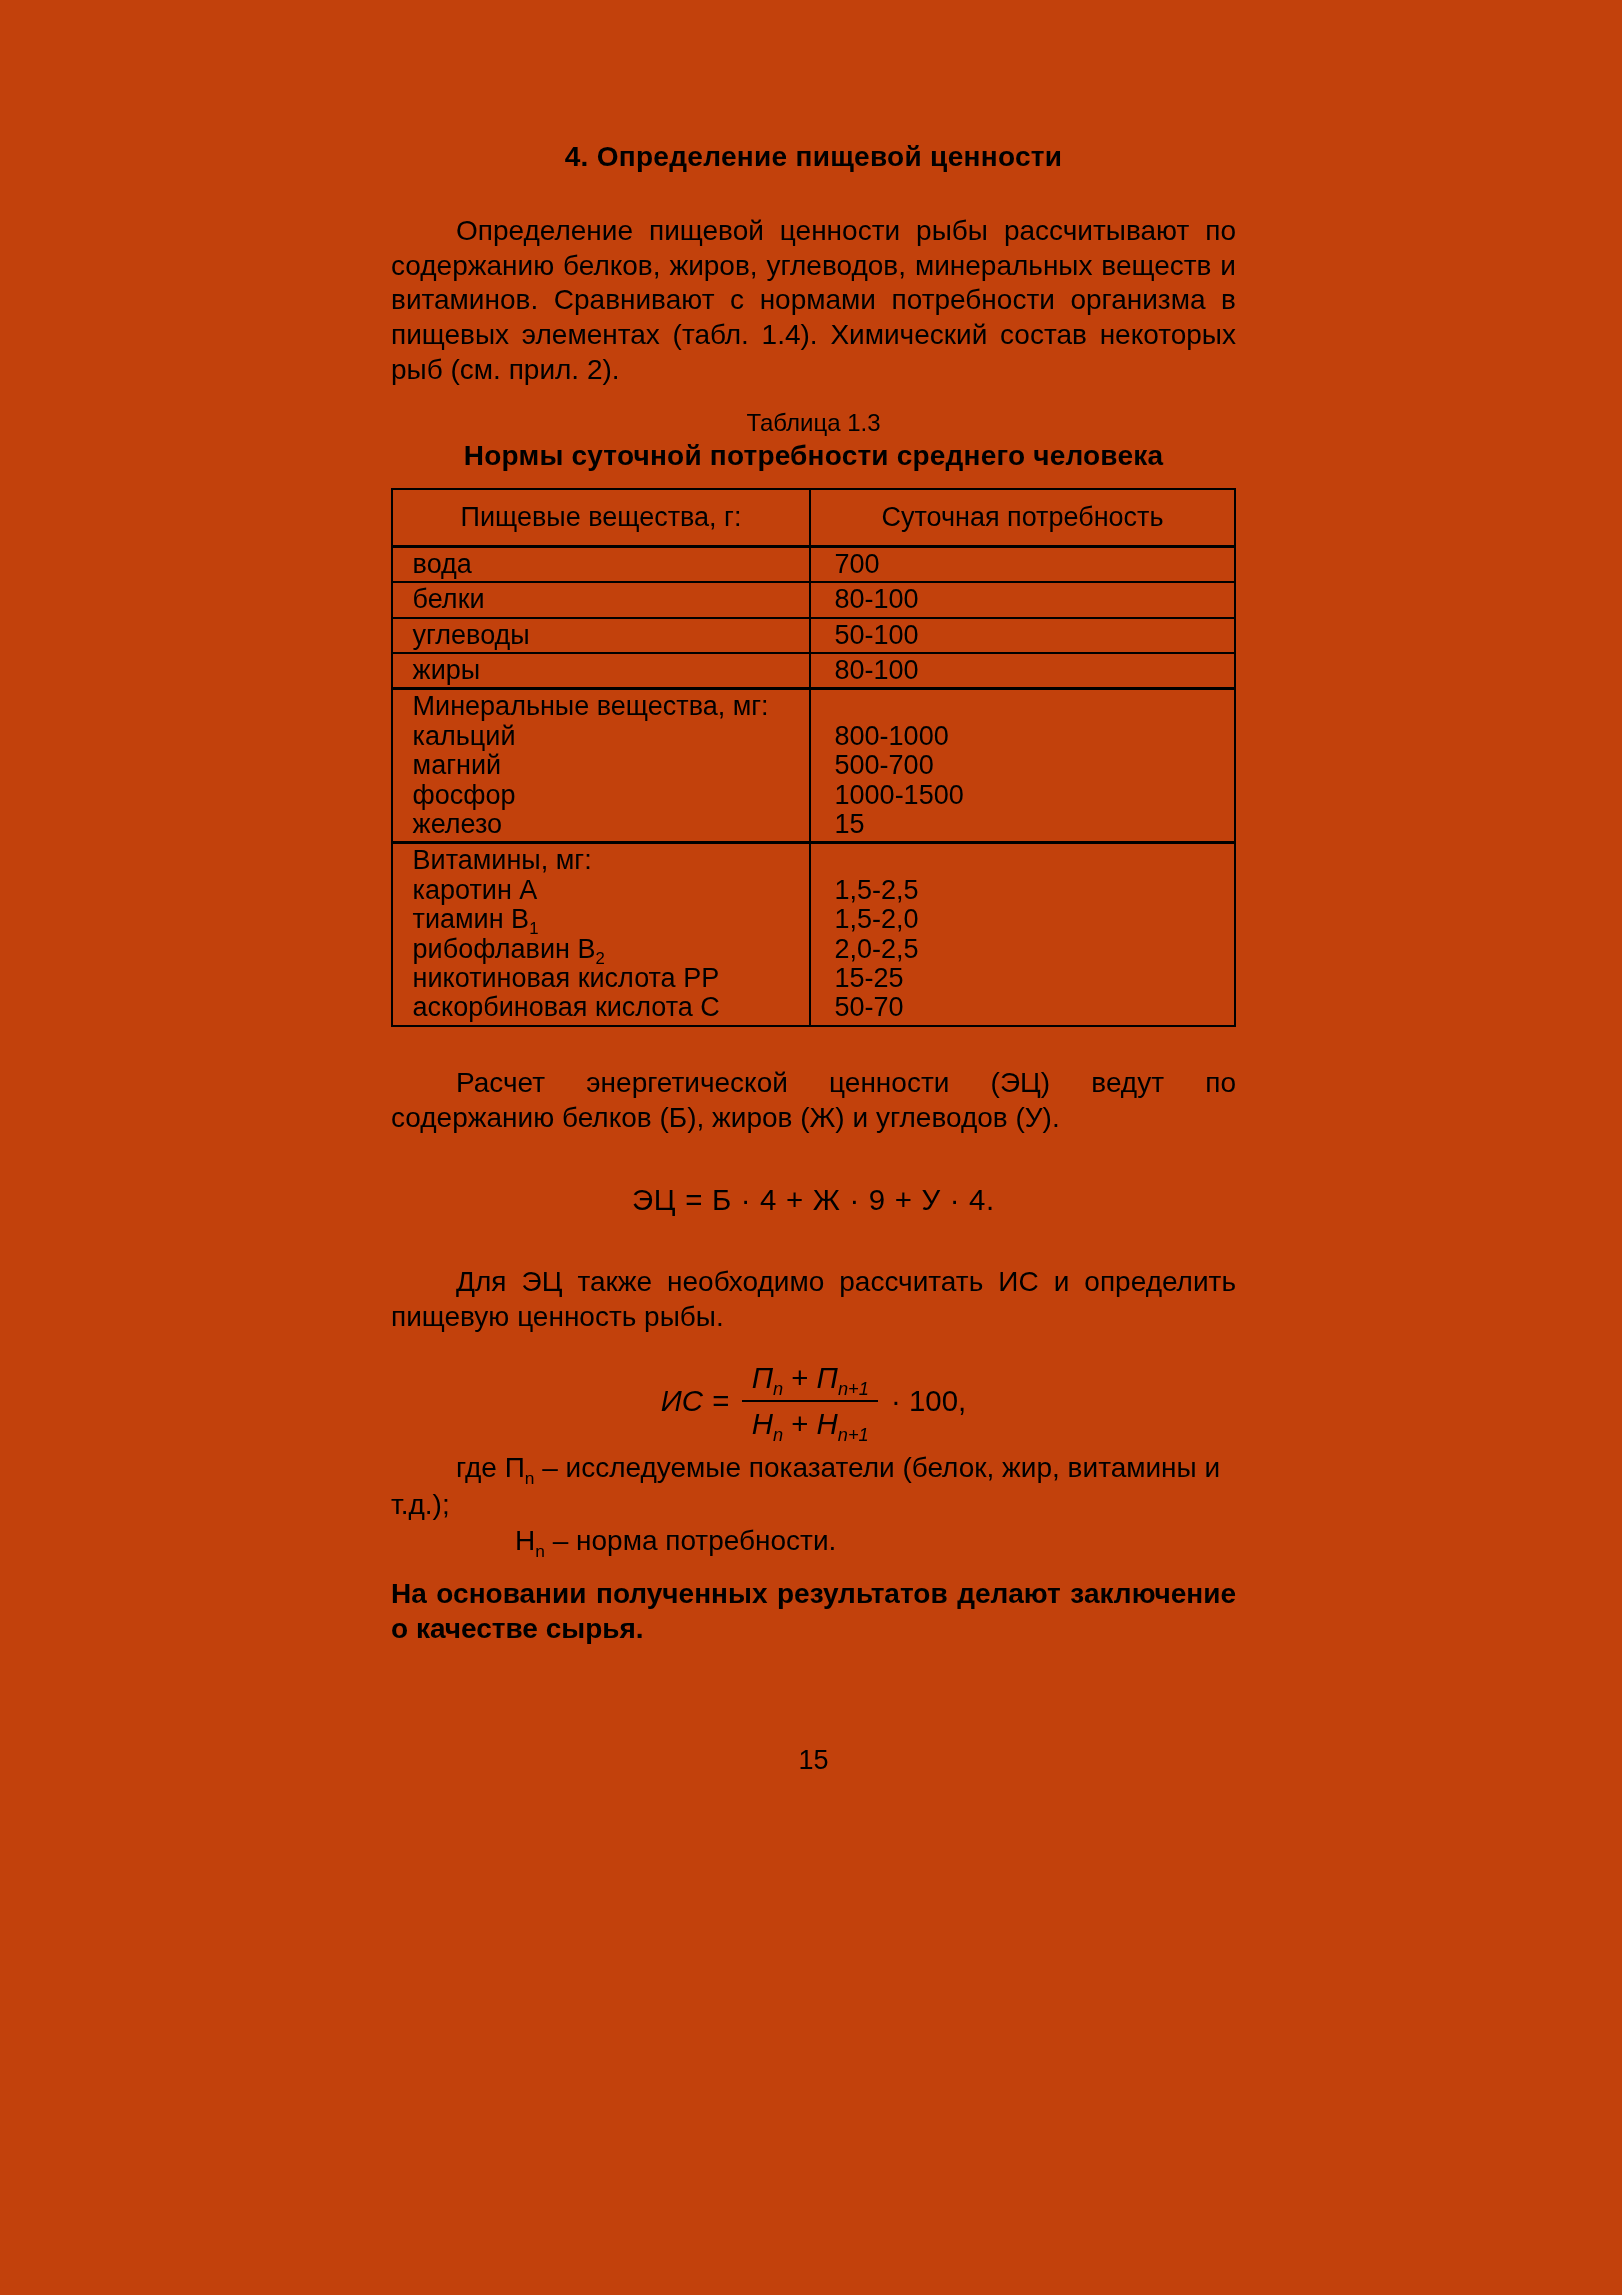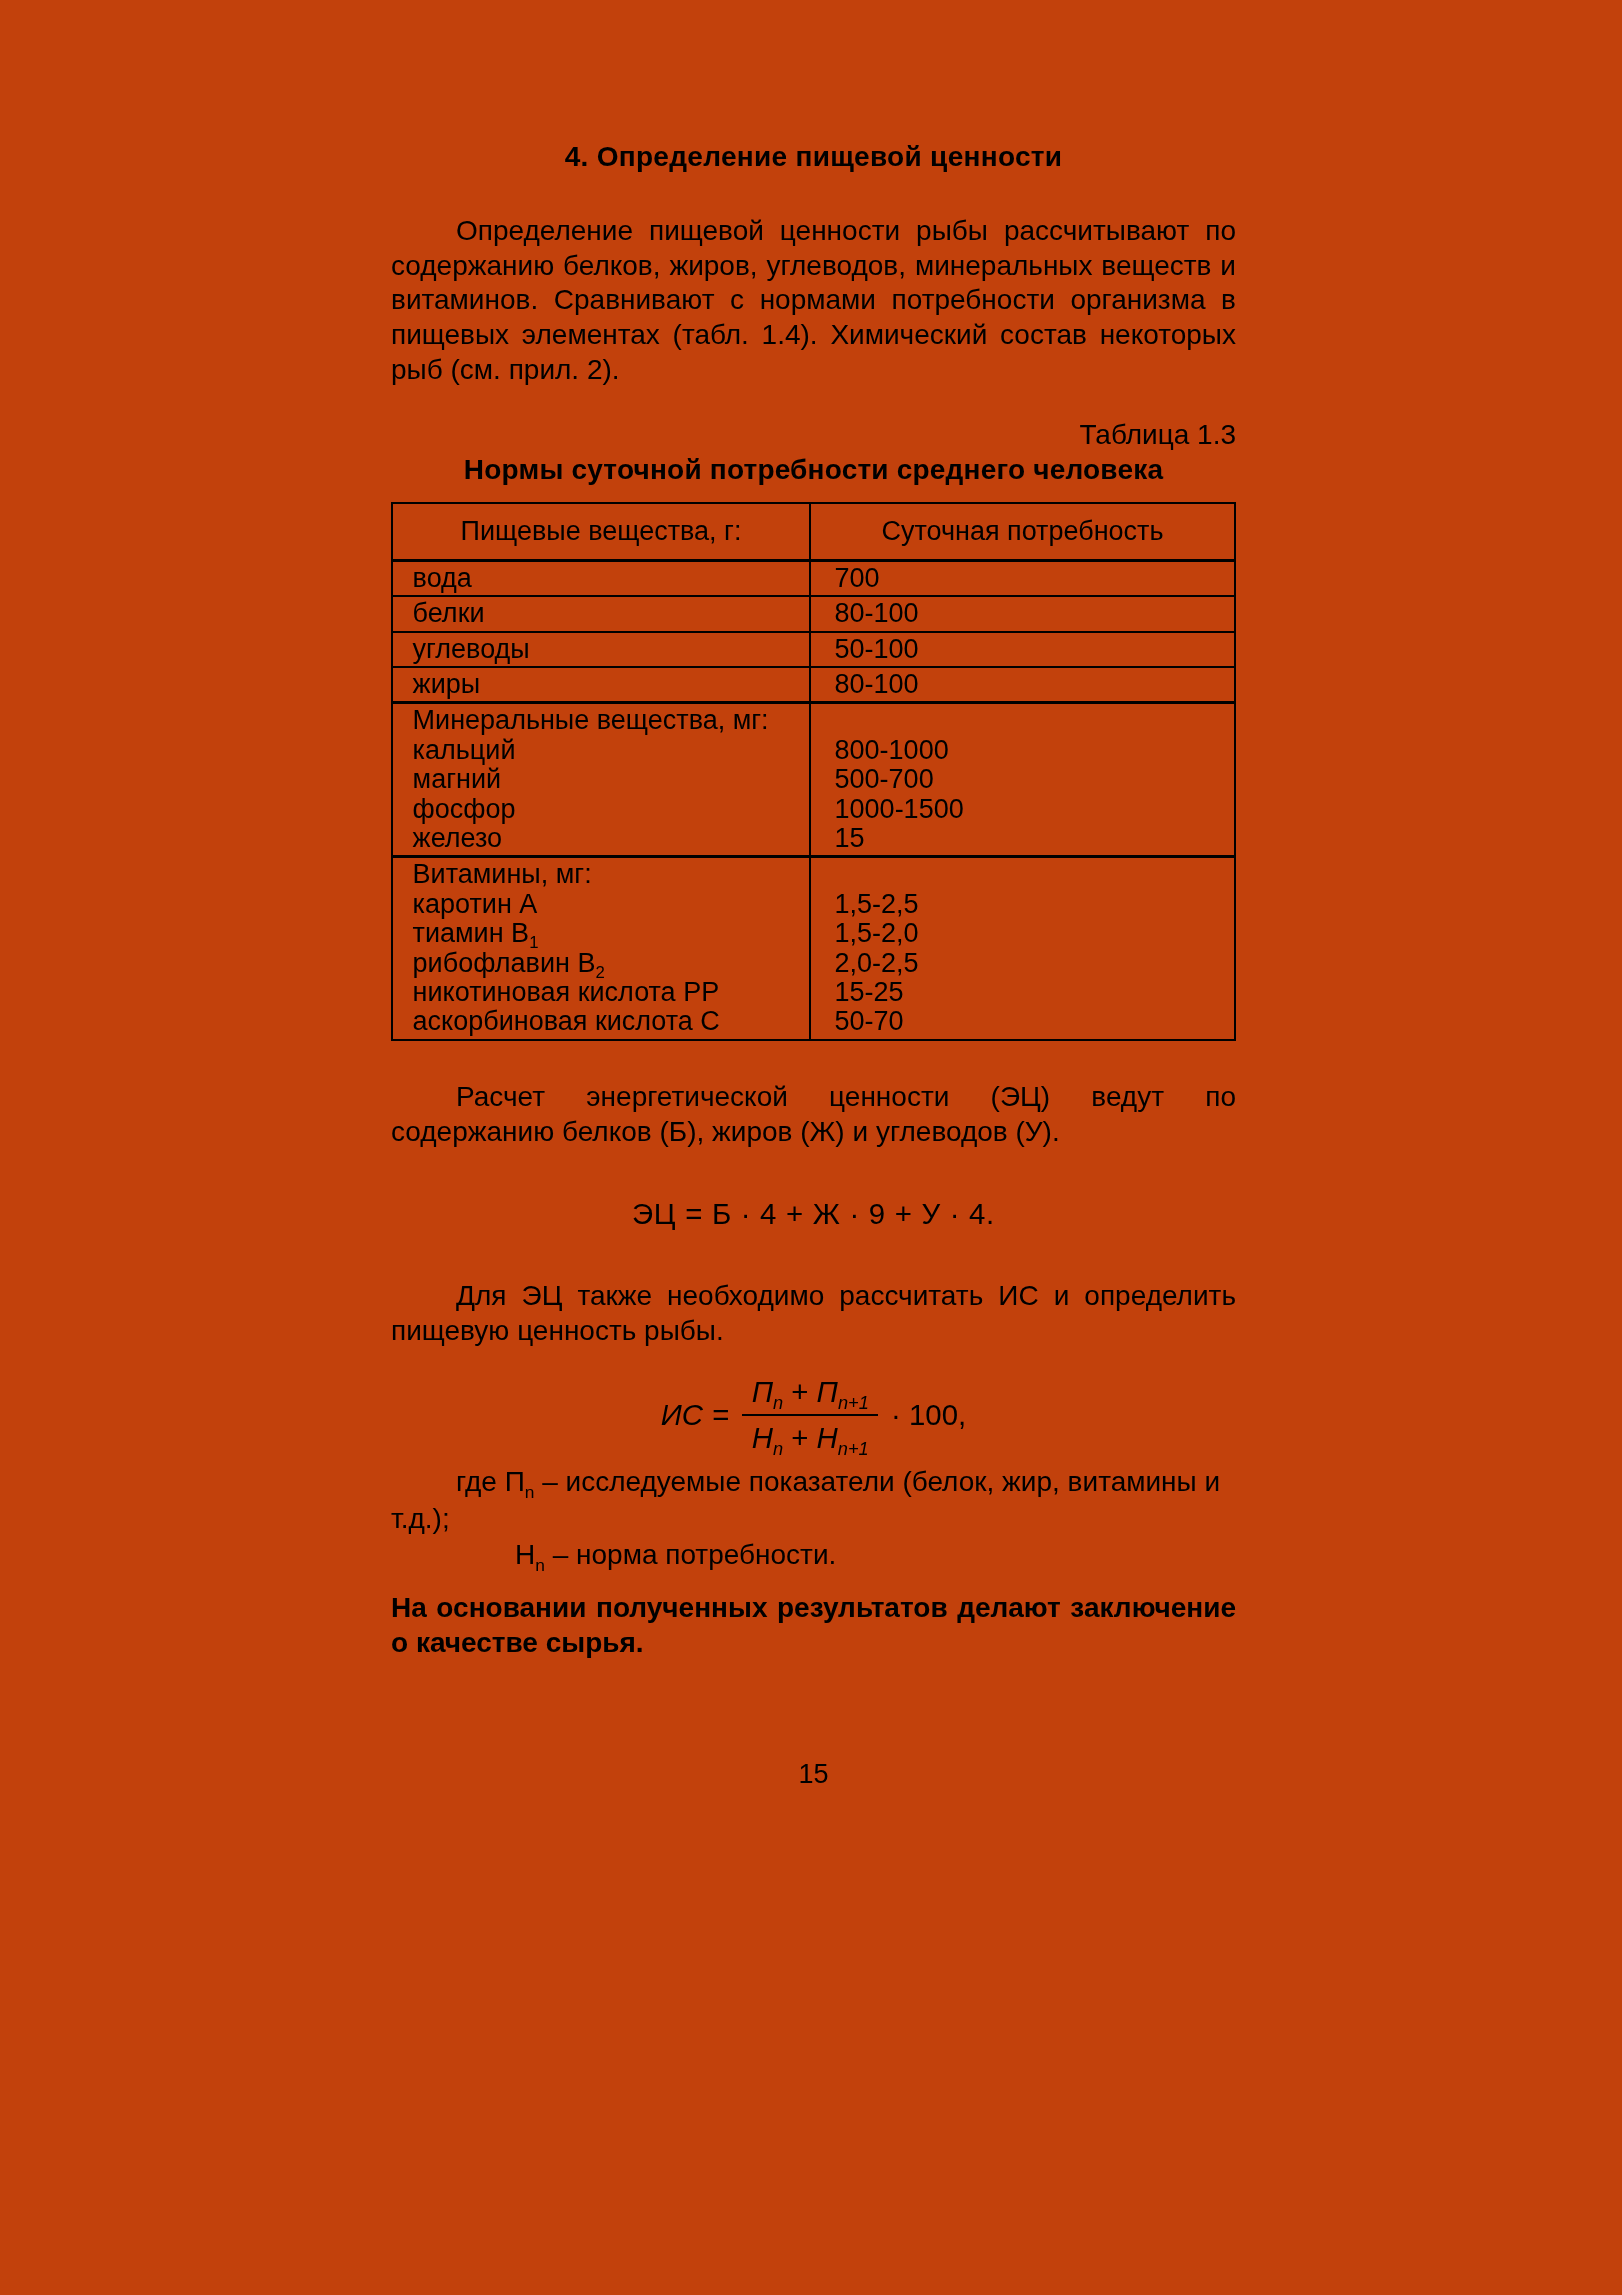--- a/index.html
+++ b/index.html
@@ -15,21 +15,21 @@
     padding-top: 141px; box-sizing: border-box;
   }
   .doc-heading {
     font-size: 28px; font-weight: bold; text-align: center;
     margin: 0 0 41px 0; letter-spacing: 0.3px;
   }
   .para {
     font-size: 28px; line-height: 1.24; text-align: justify; margin: 0;
   }
   .para.indent { text-indent: 65px; }
-  .table-label { font-size: 28px; text-align: right; margin-top: 31px; }
+  .table-label { font-size: 24px; text-align: center; margin-top: 21px; }
   .table-title { font-size: 28px; font-weight: bold; text-align: center; margin-top: 3.9px; letter-spacing: 0.2px; }
 
   
   .ntable { border: 2.6px solid #000; margin-top: 15.7px; width: 100%; box-sizing: border-box; font-size: 27px; }
   .t-row { display: flex; align-items: stretch; }
   .t-row.thin  { border-top: 2px solid #000; }
   .t-row.thick { border-top: 3.3px solid #000; }
   .t-cell { box-sizing: border-box; }
   .t-cell.left  { width: 49.7%; border-right: 2px solid #000; padding: 2px 6.5px 2px 19.6px; }
   .t-cell.right { width: 50.3%; padding: 2px 6.5px 2px 23.6px; }

